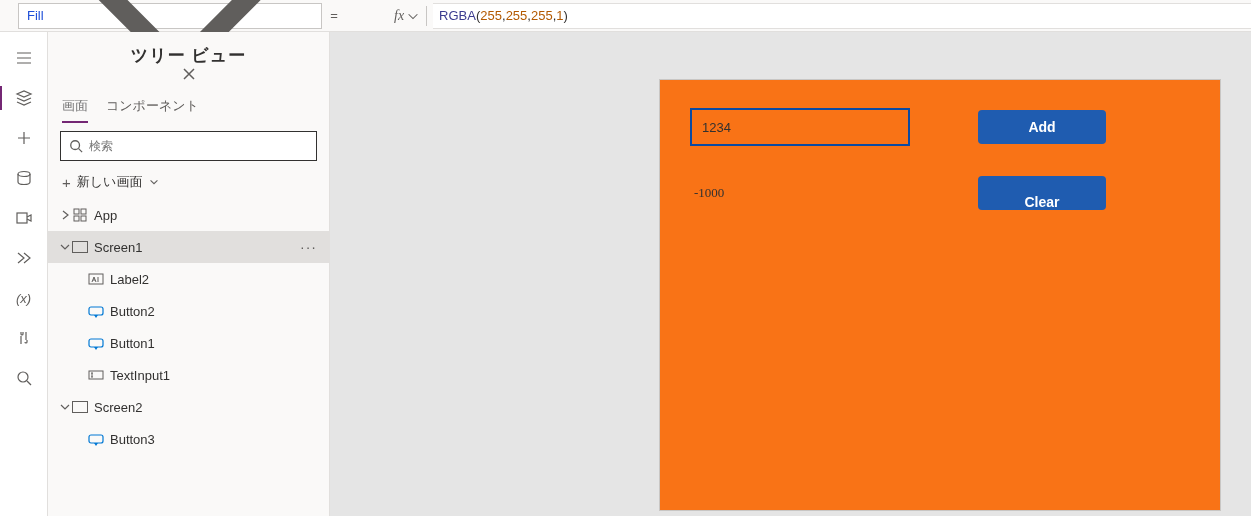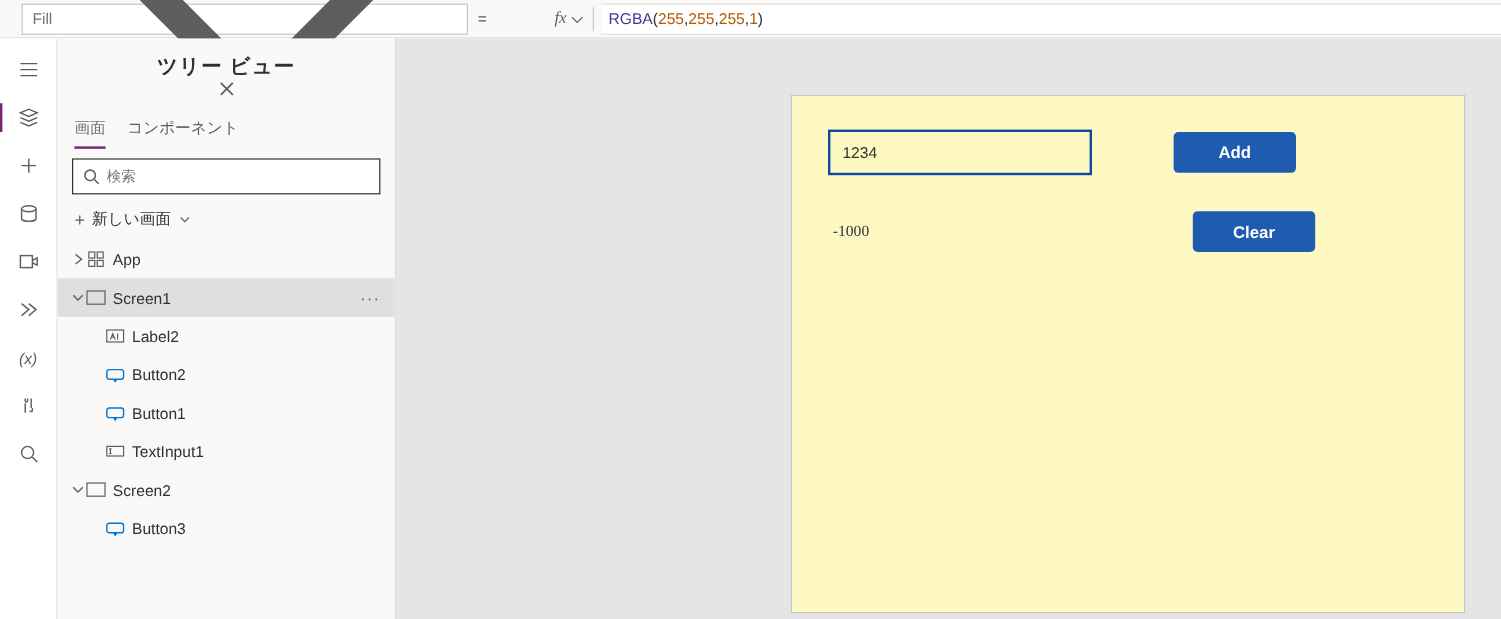--- a/index.html
+++ b/index.html
@@ -1,20 +1,20 @@
 <!DOCTYPE html>
 <html><head>
   <meta charset="utf-8">
   <style>
     * { box-sizing: border-box; margin: 0; padding: 0; font-family: "Segoe UI", "Yu Gothic UI", Meiryo, sans-serif; }
     body { background: #fff; width: 1251px; height: 516px; overflow: hidden; color: #323130; }
     
     
     .formula-row { display: flex; align-items: center; height: 32px; border-bottom: 1px solid #e1dfdd; background: #faf9f8; }
-    .prop-select { width: 372px; height: 26px; margin-left: 18px; display:flex; align-items:center; justify-content:space-between; border:1px solid #c8c6c4; background:#fff; padding:0 6px 0 8px; font-size:13px; color:#737373; }
+    .prop-select { width: 304px; height: 26px; margin-left: 18px; display:flex; align-items:center; justify-content:space-between; border:1px solid #c8c6c4; background:#fff; padding:0 6px 0 8px; font-size:13px; color:#1d4ed8; }
     .eq { width: 24px; text-align:center; font-size:13px; color:#605e5c; }
     .fx-box { display:flex; align-items:center; height: 26px; }
     .fx-label { font-style: italic; font-family: "Segoe UI", serif; font-size:14px; color:#605e5c; margin-right:2px;margin-left:48px;}
     .fx-chevron { width:14px; height:14px; fill:#605e5c; }
     .fx-sep { width:1px; height:20px; background:#c8c6c4; margin: 0 6px; }
     .formula-input { flex:1; height:26px; background:#fff; display:flex; align-items:center; font-family: Consolas, monospace; font-size:13px; padding-left:6px; border-top:1px solid #e1dfdd; border-bottom:1px solid #e1dfdd; }
     .fn-name { color:#3b3b8f; }
     .fn-paren { color:#323130; }
     .fn-num { color:#b35900; }
     .fn-comma { color:#323130; }
@@ -51,26 +51,26 @@
     .tree-row .node-icon { width:16px; height:16px; margin-right:6px; flex-shrink:0; stroke:#605e5c; fill:none; stroke-width:1; }
     .tree-row .label { flex:1; white-space:nowrap; overflow:hidden; text-overflow:ellipsis; }
     .more-dots { font-size:14px; color:#605e5c; letter-spacing:1px; margin-right:4px; }
     .indent-0 { padding-left:10px; }
     .indent-1 { padding-left:10px; }
     .indent-2 { padding-left:40px; }
     .screen-rect { width:16px; height:12px; border:1px solid #605e5c; margin-right:6px; flex-shrink:0; }
     
     
     .canvas-area { flex:1; background:#e5e5e5; position:relative; overflow:hidden; }
-    .app-canvas { position:absolute; left:330px; top:48px; width:560px; height:430px; background:#fef9c3; box-shadow:0 0 0 1px #c8c6c4; }
+    .app-canvas { position:absolute; left:330px; top:48px; width:560px; height:430px; background:#f97316; box-shadow:0 0 0 1px #c8c6c4; }
     .app-input { position:absolute; left:30px; top:28px; width:220px; height:38px; border:2px solid #0b4aa2; display:flex; align-items:center; padding:0 10px; font-family: Consolas, monospace; font-size:13px; color:#323130; }
     .app-label { position:absolute; left:34px; top:105px; font-family: Liberation Serif, serif; font-size:13px; color:#323130; }
-    .app-btn { position:absolute; width:102px; height:34px; background:#1f5cb0; color:#fff; border-radius:4px; display:flex; align-items:center; justify-content:center; font-size:14px; font-weight:600; cursor:pointer; }
+    .app-btn { position:absolute; width:128px; height:34px; background:#1f5cb0; color:#fff; border-radius:4px; display:flex; align-items:center; justify-content:center; font-size:14px; font-weight:600; cursor:pointer; }
     .btn-add { left:318px; top:30px; }
-    .btn-clear { left:334px; top:96px; }
+    .btn-clear { left:318px; top:96px;align-items:flex-end; }
     
     svg.btn-icon { width:16px; height:16px; stroke:#0078d4; fill:none; stroke-width:1.2; margin-right:6px; flex-shrink:0; }
     svg.label-icon { width:16px; height:16px; stroke:#605e5c; fill:none; stroke-width:1; margin-right:6px; flex-shrink:0; }
     svg.ti-icon { width:16px; height:16px; stroke:#605e5c; fill:none; stroke-width:1; margin-right:6px; flex-shrink:0; }
   </style>
 </head>
 <body>
 
 <div class="formula-row">
   <div class="prop-select">

